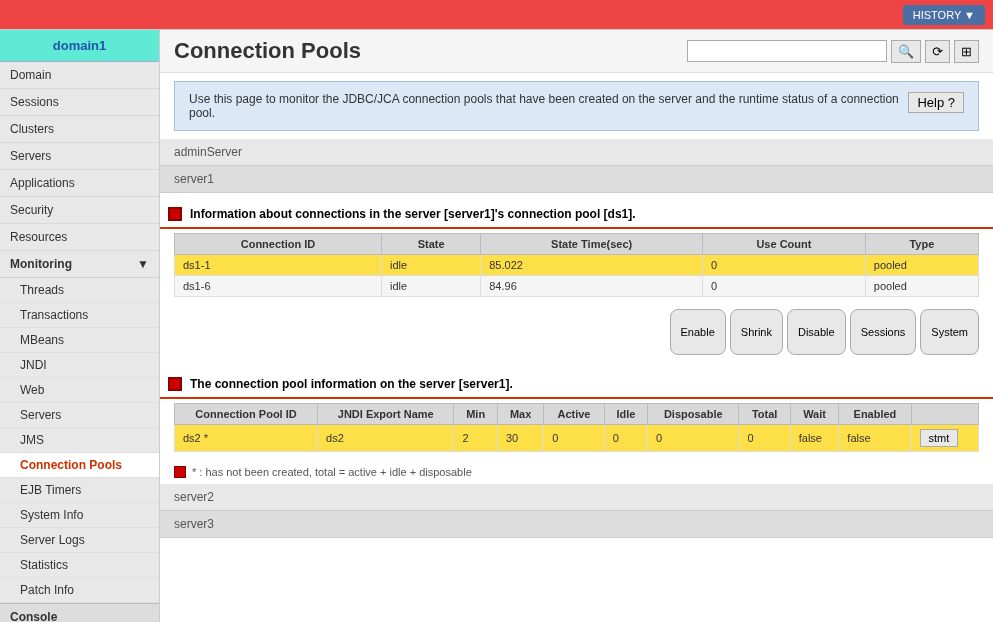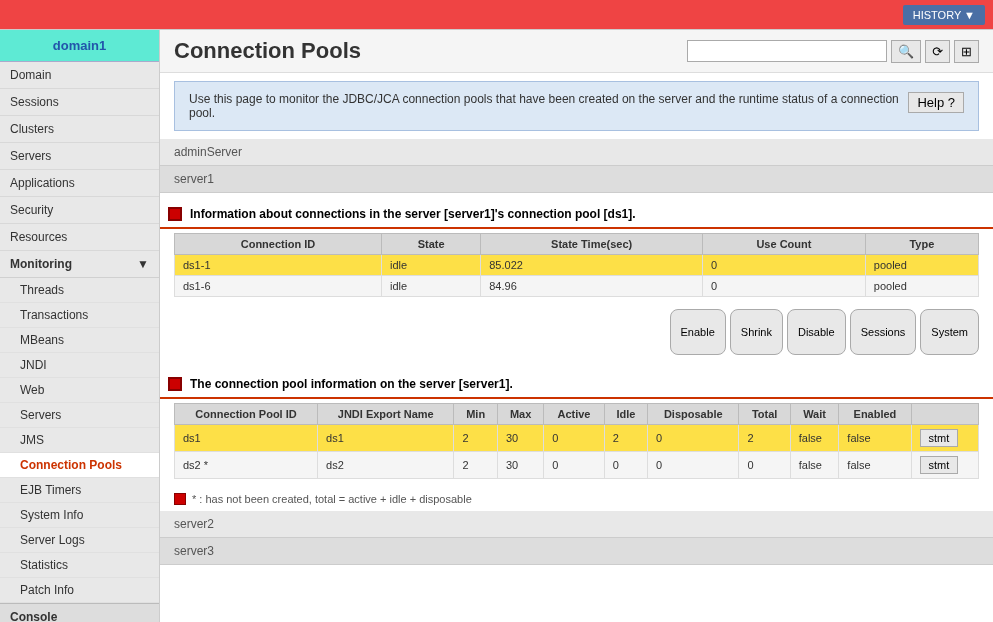--- a/index.html
+++ b/index.html
@@ -185,33 +185,20 @@
               <th>Idle</th>
               <th>Disposable</th>
               <th>Total</th>
               <th>Wait</th>
               <th>Enabled</th>
               <th></th>
             </tr>
           </thead>
         <tbody id="section2-tbody">
             <tr>
-              <td>ds1</td>
-              <td>ds1</td>
-              <td>2</td>
-              <td>30</td>
-              <td>0</td>
-              <td>2</td>
-              <td>0</td>
-              <td>2</td>
-              <td>false</td>
-              <td>false</td>
-              <td><button class="stmt-btn">stmt</button></td>
-            </tr>
-            <tr>
               <td>ds2 *</td>
               <td>ds2</td>
               <td>2</td>
               <td>30</td>
               <td>0</td>
               <td>0</td>
               <td>0</td>
               <td>0</td>
               <td>false</td>
               <td>false</td>

